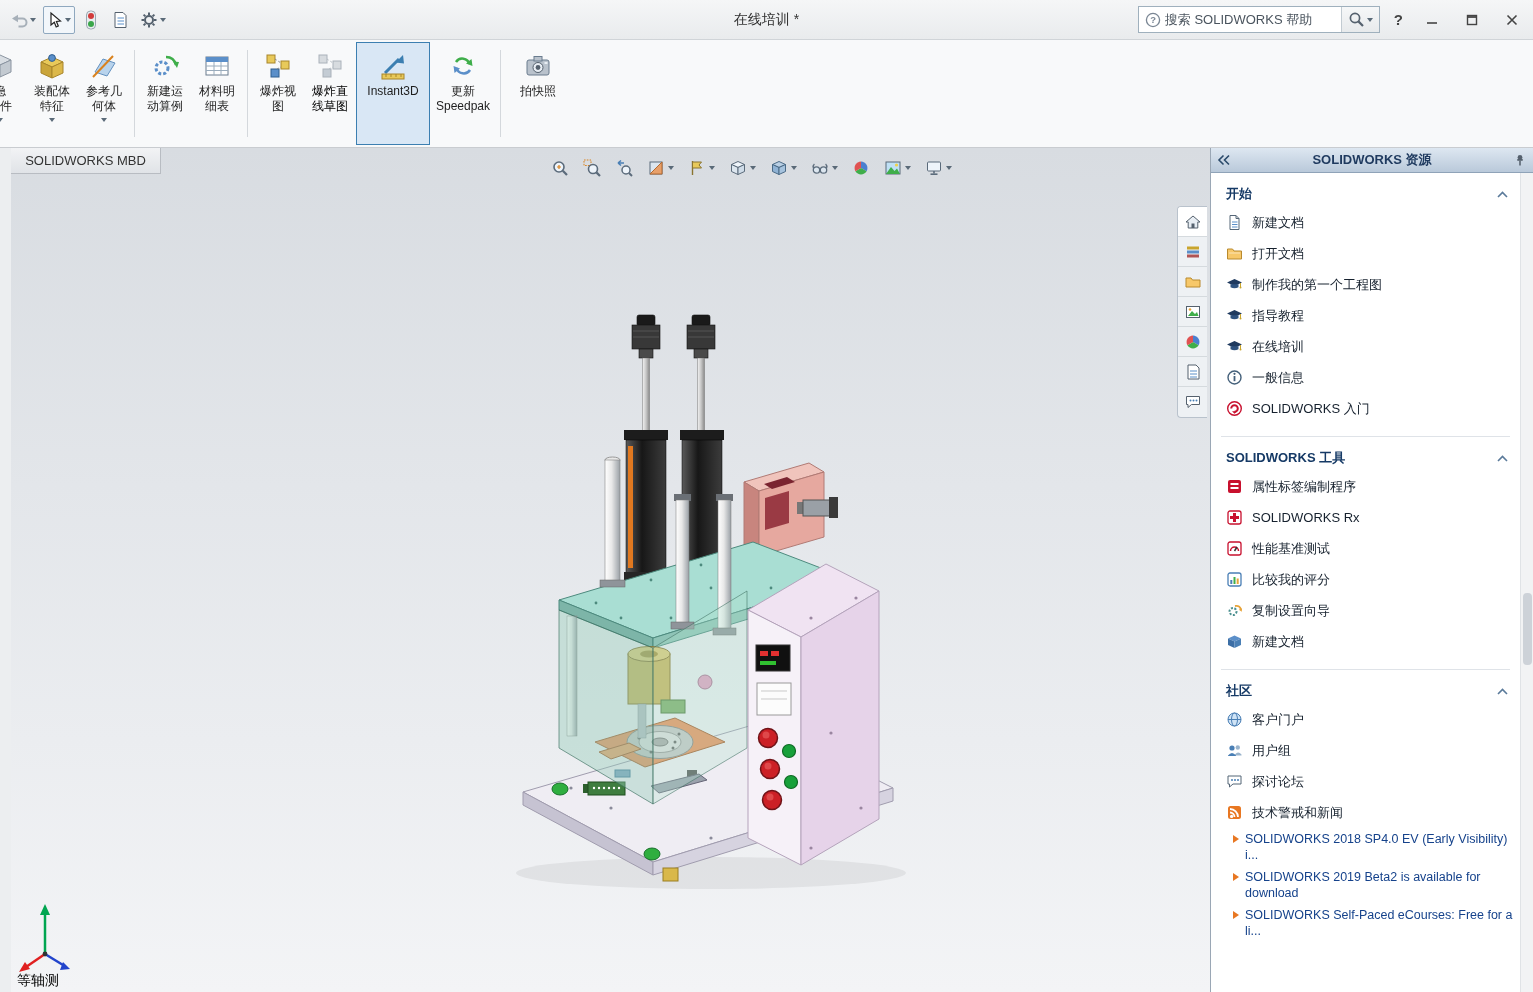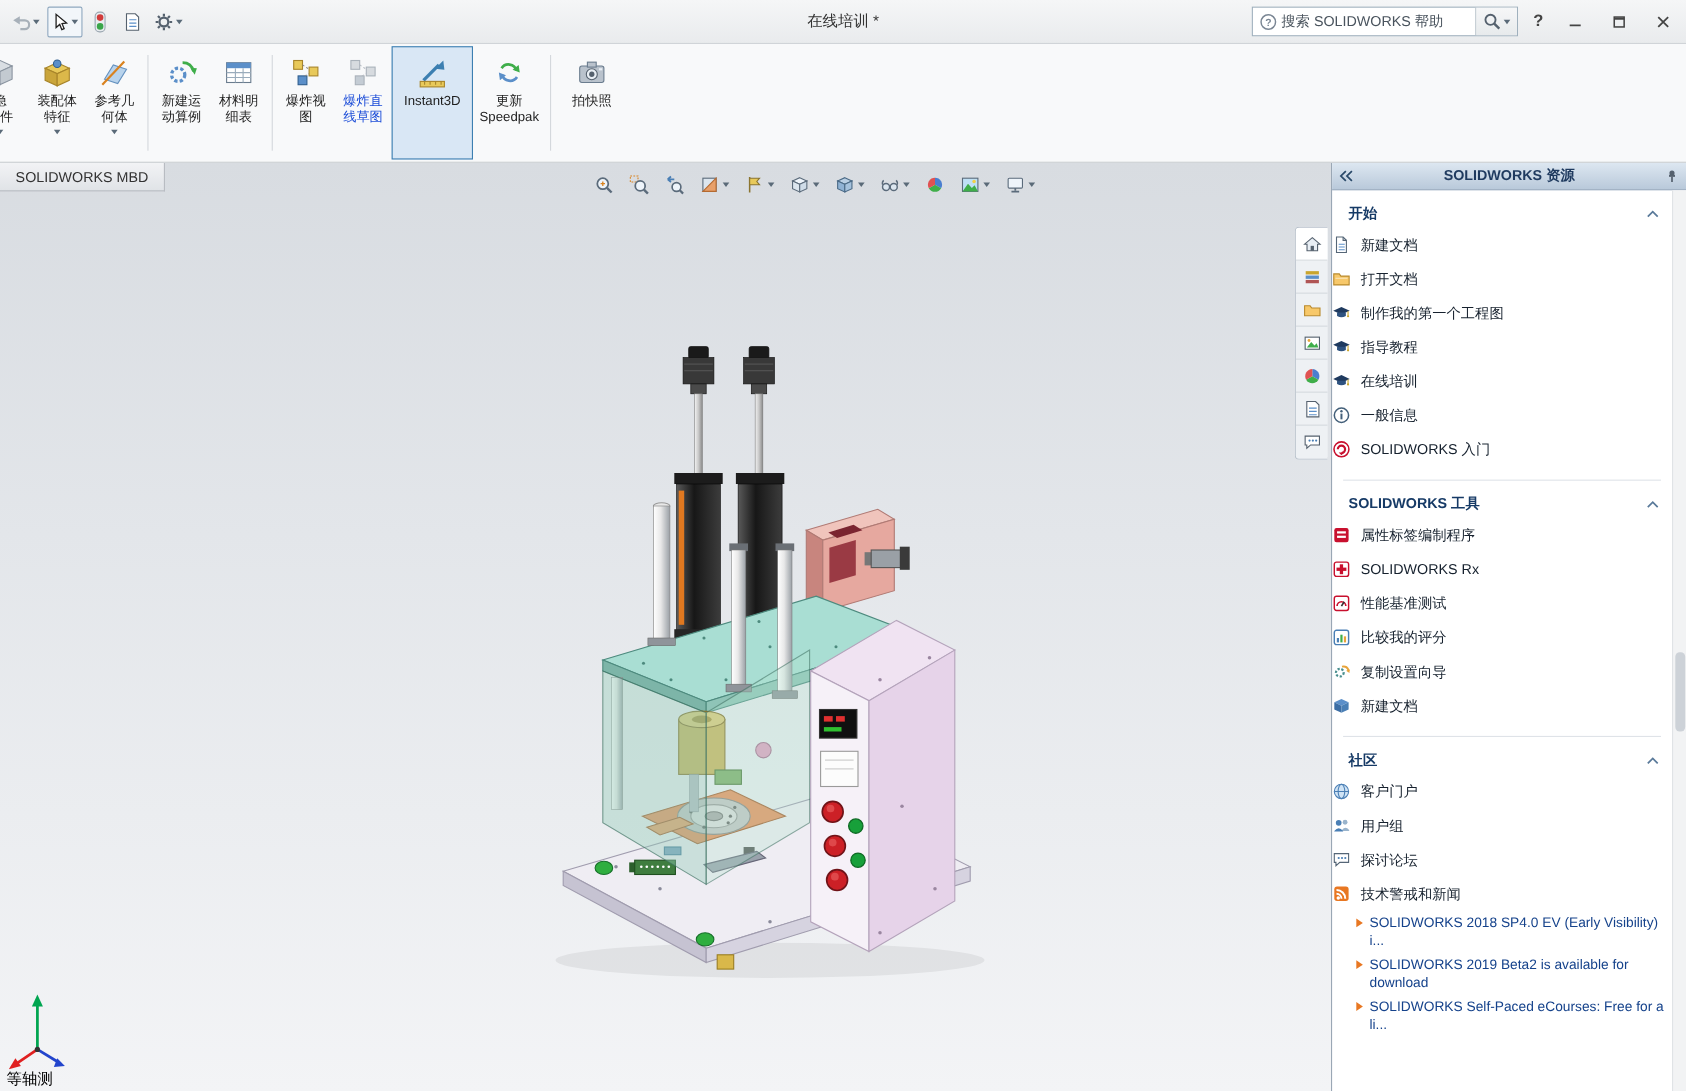--- a/index.html
+++ b/index.html
@@ -23,42 +23,42 @@
   .wc{width:30px;height:26px;display:flex;align-items:center;justify-content:center}
 
   
   .ribbon{position:absolute;left:0;top:40px;width:1533px;height:108px;background:#f8f9fa;border-bottom:1px solid #c9ccd0;display:flex;align-items:stretch;padding:2px 0;overflow:hidden;z-index:30}
   .rb{width:52px;display:flex;flex-direction:column;align-items:center;padding-top:8px;border:1px solid transparent}
   .rb-ic{width:30px;height:30px;display:flex;align-items:center;justify-content:center;margin-bottom:3px}
   .rb-t{font-size:12px;line-height:15px;height:15px;white-space:nowrap;color:#1e1e1e}
   .rb .caret{margin-top:4px}
   .rb.first{margin-left:-26px}
   .rb.act{border-color:#3c7fb1;background:#d9e7f5;width:74px}
-  .rb.dis .rb-t{color:#1d4ed8}
+  .rb.dis .rb-t{color:#000000}
   .rb.wide{width:66px}
   .sep{width:1px;background:#d4d8dc;margin:8px 4px}
 
   
-  .viewport{position:absolute;left:0;top:148px;width:1210px;height:844px;background:linear-gradient(180deg,#d8dce1 0%,#e3e6ea 40%,#f3f4f6 100%);overflow:hidden}
+  .viewport{position:absolute;left:11px;top:148px;width:1210px;height:844px;background:linear-gradient(180deg,#d8dce1 0%,#e3e6ea 40%,#f3f4f6 100%);overflow:hidden}
   .model{position:absolute;left:0;top:0;width:1210px;height:844px}
   .mbd-tab{position:absolute;left:0;top:0;width:150px;height:26px;background:linear-gradient(#f2f3f5,#e0e3e7);border-right:1px solid #b8bcc2;border-bottom:1px solid #b8bcc2;display:flex;align-items:center;justify-content:center;font-size:13px;color:#333}
   .headsup{position:absolute;left:538px;top:5px;height:30px;display:flex;align-items:center;gap:10px}
   .hu{height:26px;display:flex;align-items:center;justify-content:center;gap:3px;padding:0 2px}
   .view-label{position:absolute;left:6px;bottom:2px;font-size:14px;color:#000}
   .triad{position:absolute;left:2px;bottom:16px}
 
   
   .taskpane{position:absolute;left:1210px;top:148px;width:323px;height:844px;background:#fff;border-left:1px solid #9aa7b5}
   .tp-header{height:25px;background:linear-gradient(#dde7f1,#b9c9da);border-bottom:1px solid #8fa3b8;display:flex;align-items:center;padding:0 6px}
   .tp-title{flex:1;text-align:center;font-weight:bold;font-size:13px;color:#1f3a5f}
   .tp-body{position:relative;height:819px;overflow:hidden;padding:8px 13px 0 0}
   .sec-head{height:26px;display:flex;align-items:center;padding:0 12px 0 15px}
   .sec-title{font-weight:bold;font-size:13px;color:#163a66}
   .sec-chevron{margin-left:auto}
-  .tp-item{height:31px;display:flex;align-items:center;gap:9px;}
+  .tp-item{height:31px;display:flex;align-items:center;gap:9px;padding-left:15px}
   .tp-label{font-size:13px;color:#16212e;white-space:nowrap}
   .ti{width:17px;height:17px;flex:none;display:flex;align-items:center;justify-content:center}
   .tp-div{border-top:1px solid #dfe3e8;margin:12px 10px 8px 10px}
   .news{display:flex;gap:6px;padding:3px 6px 3px 22px;align-items:flex-start}
   .news-bullet{width:0;height:0;border-top:4px solid transparent;border-bottom:4px solid transparent;border-left:6px solid #e87722;margin-top:4px;flex:none}
   .news-text{font-size:12.5px;line-height:16px;color:#15428b;max-width:268px}
   .tp-scroll{position:absolute;right:0;top:25px;bottom:0;width:13px;background:#f2f3f4;border-left:1px solid #e0e3e6}
   .tp-thumb{position:absolute;left:2px;top:420px;width:9px;height:72px;background:#cdd2d8;border-radius:4px}
 
   

